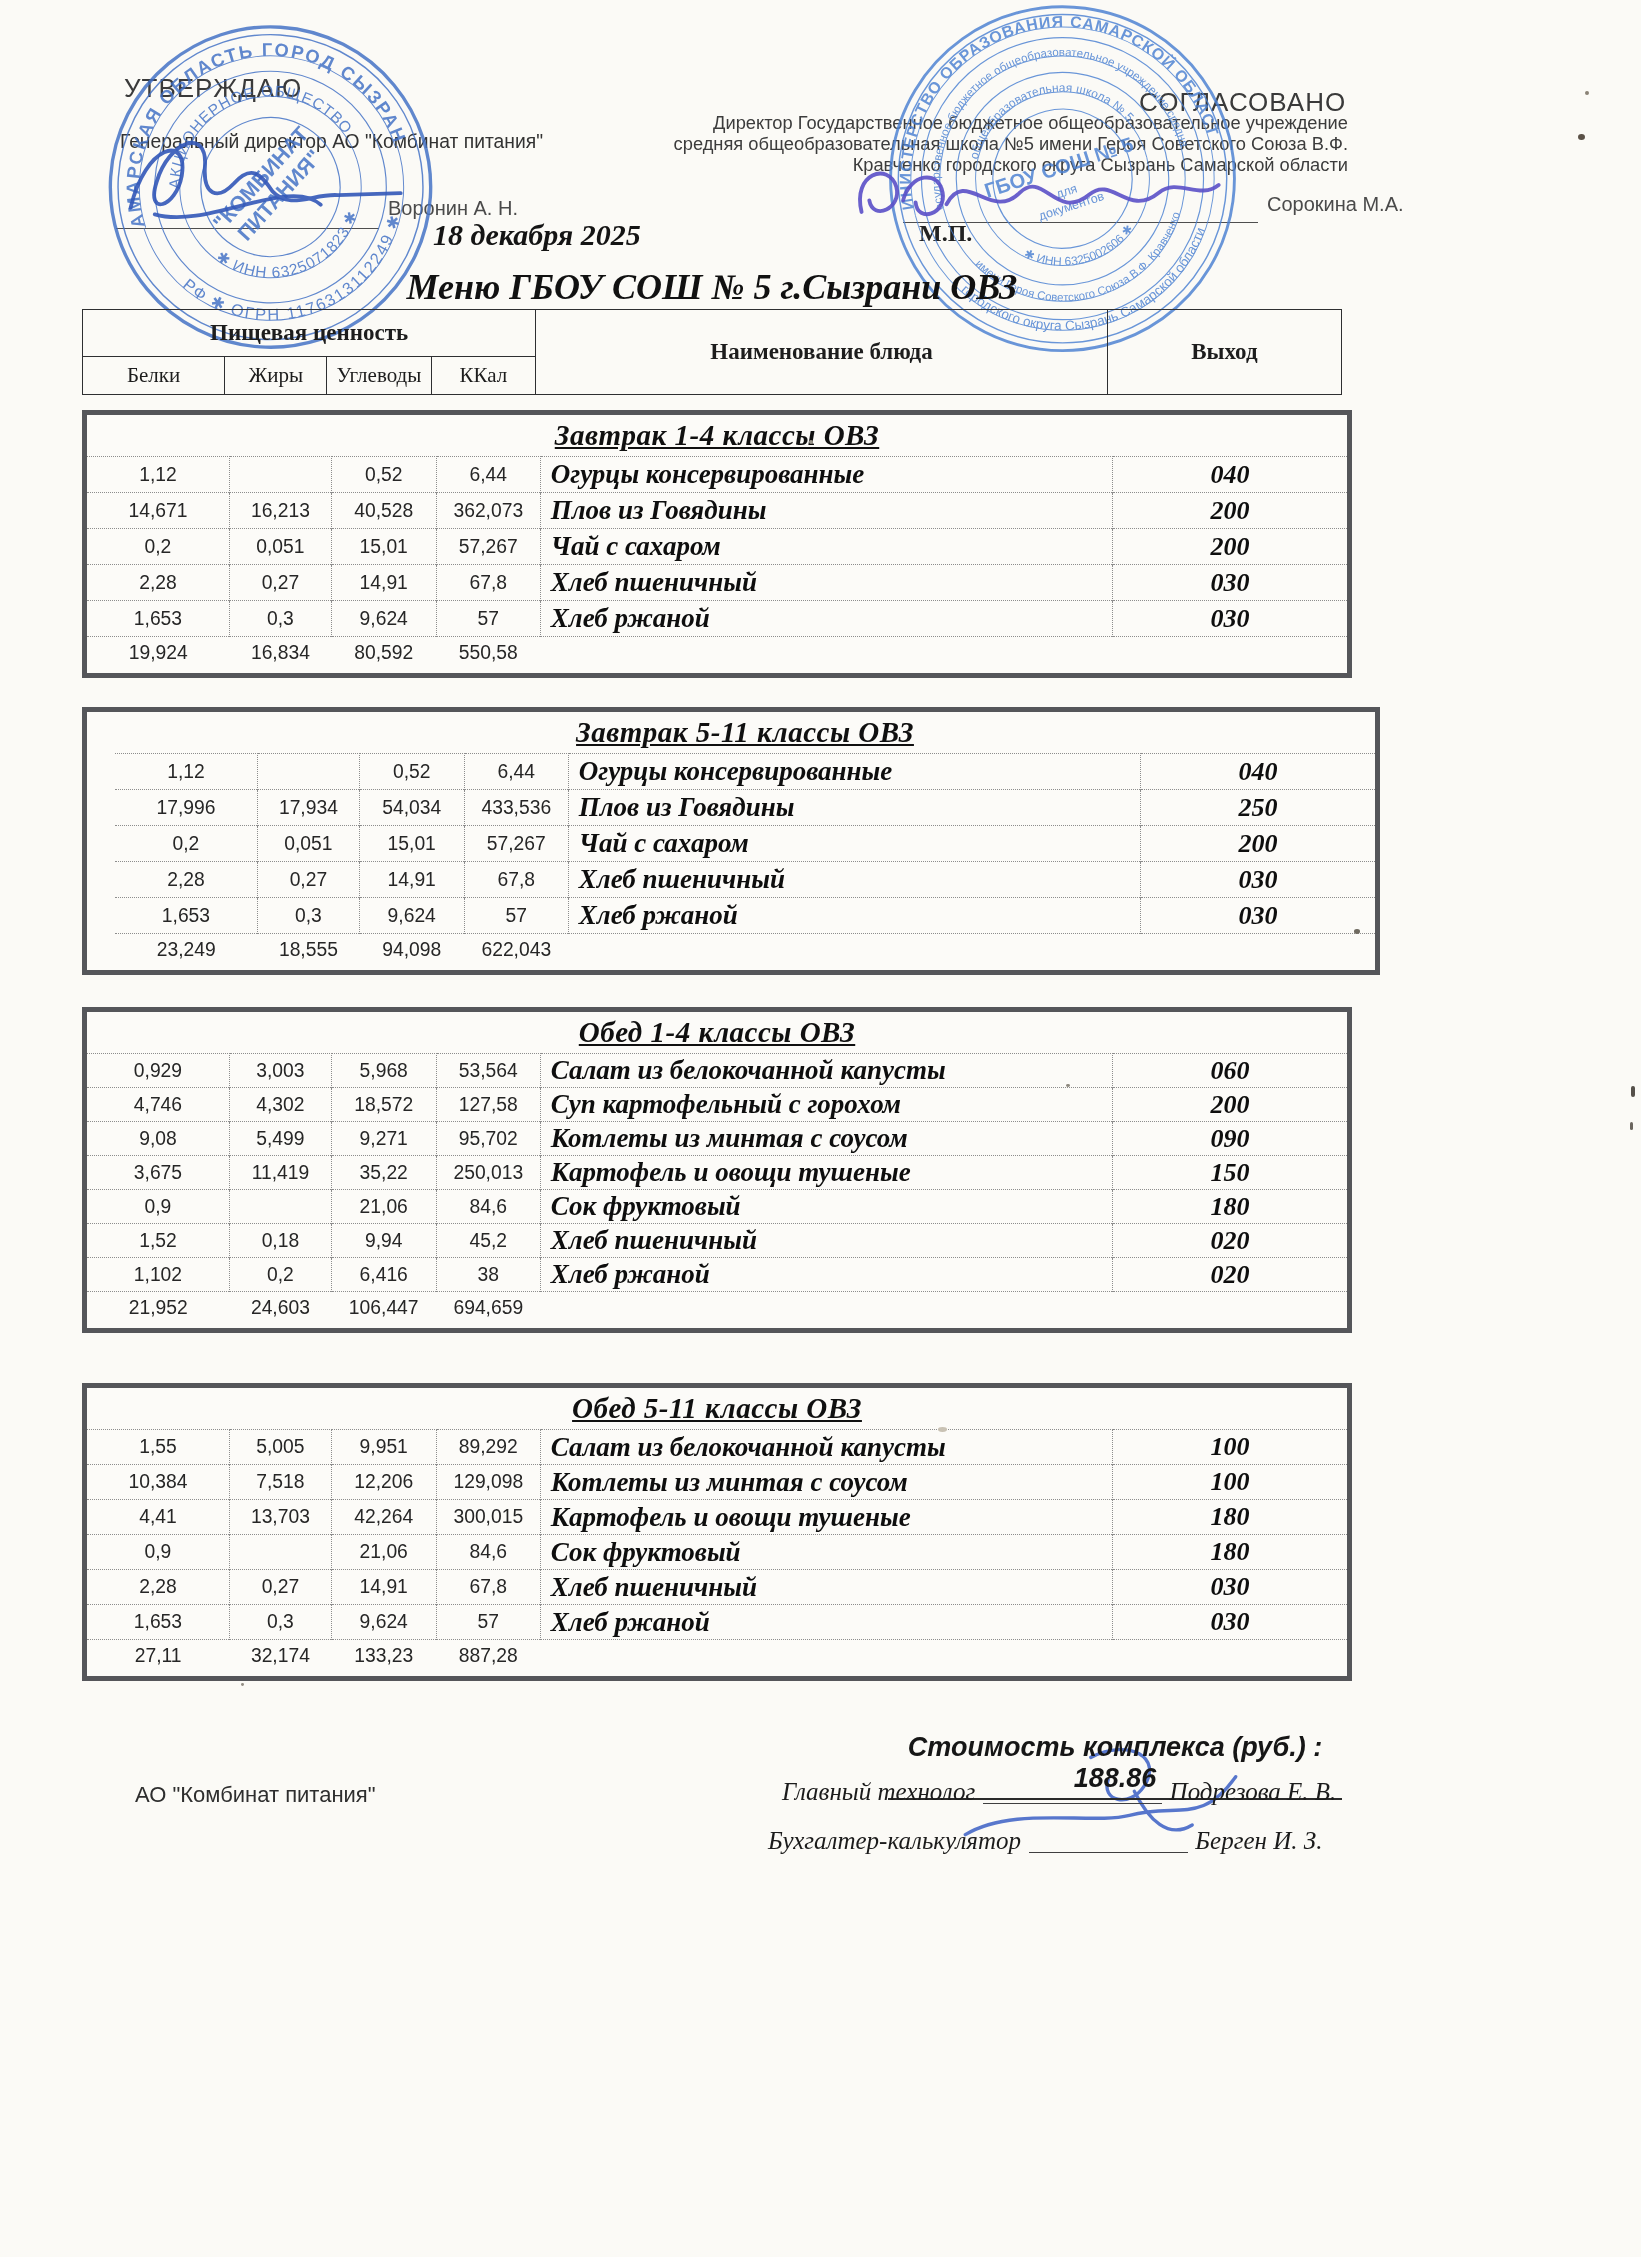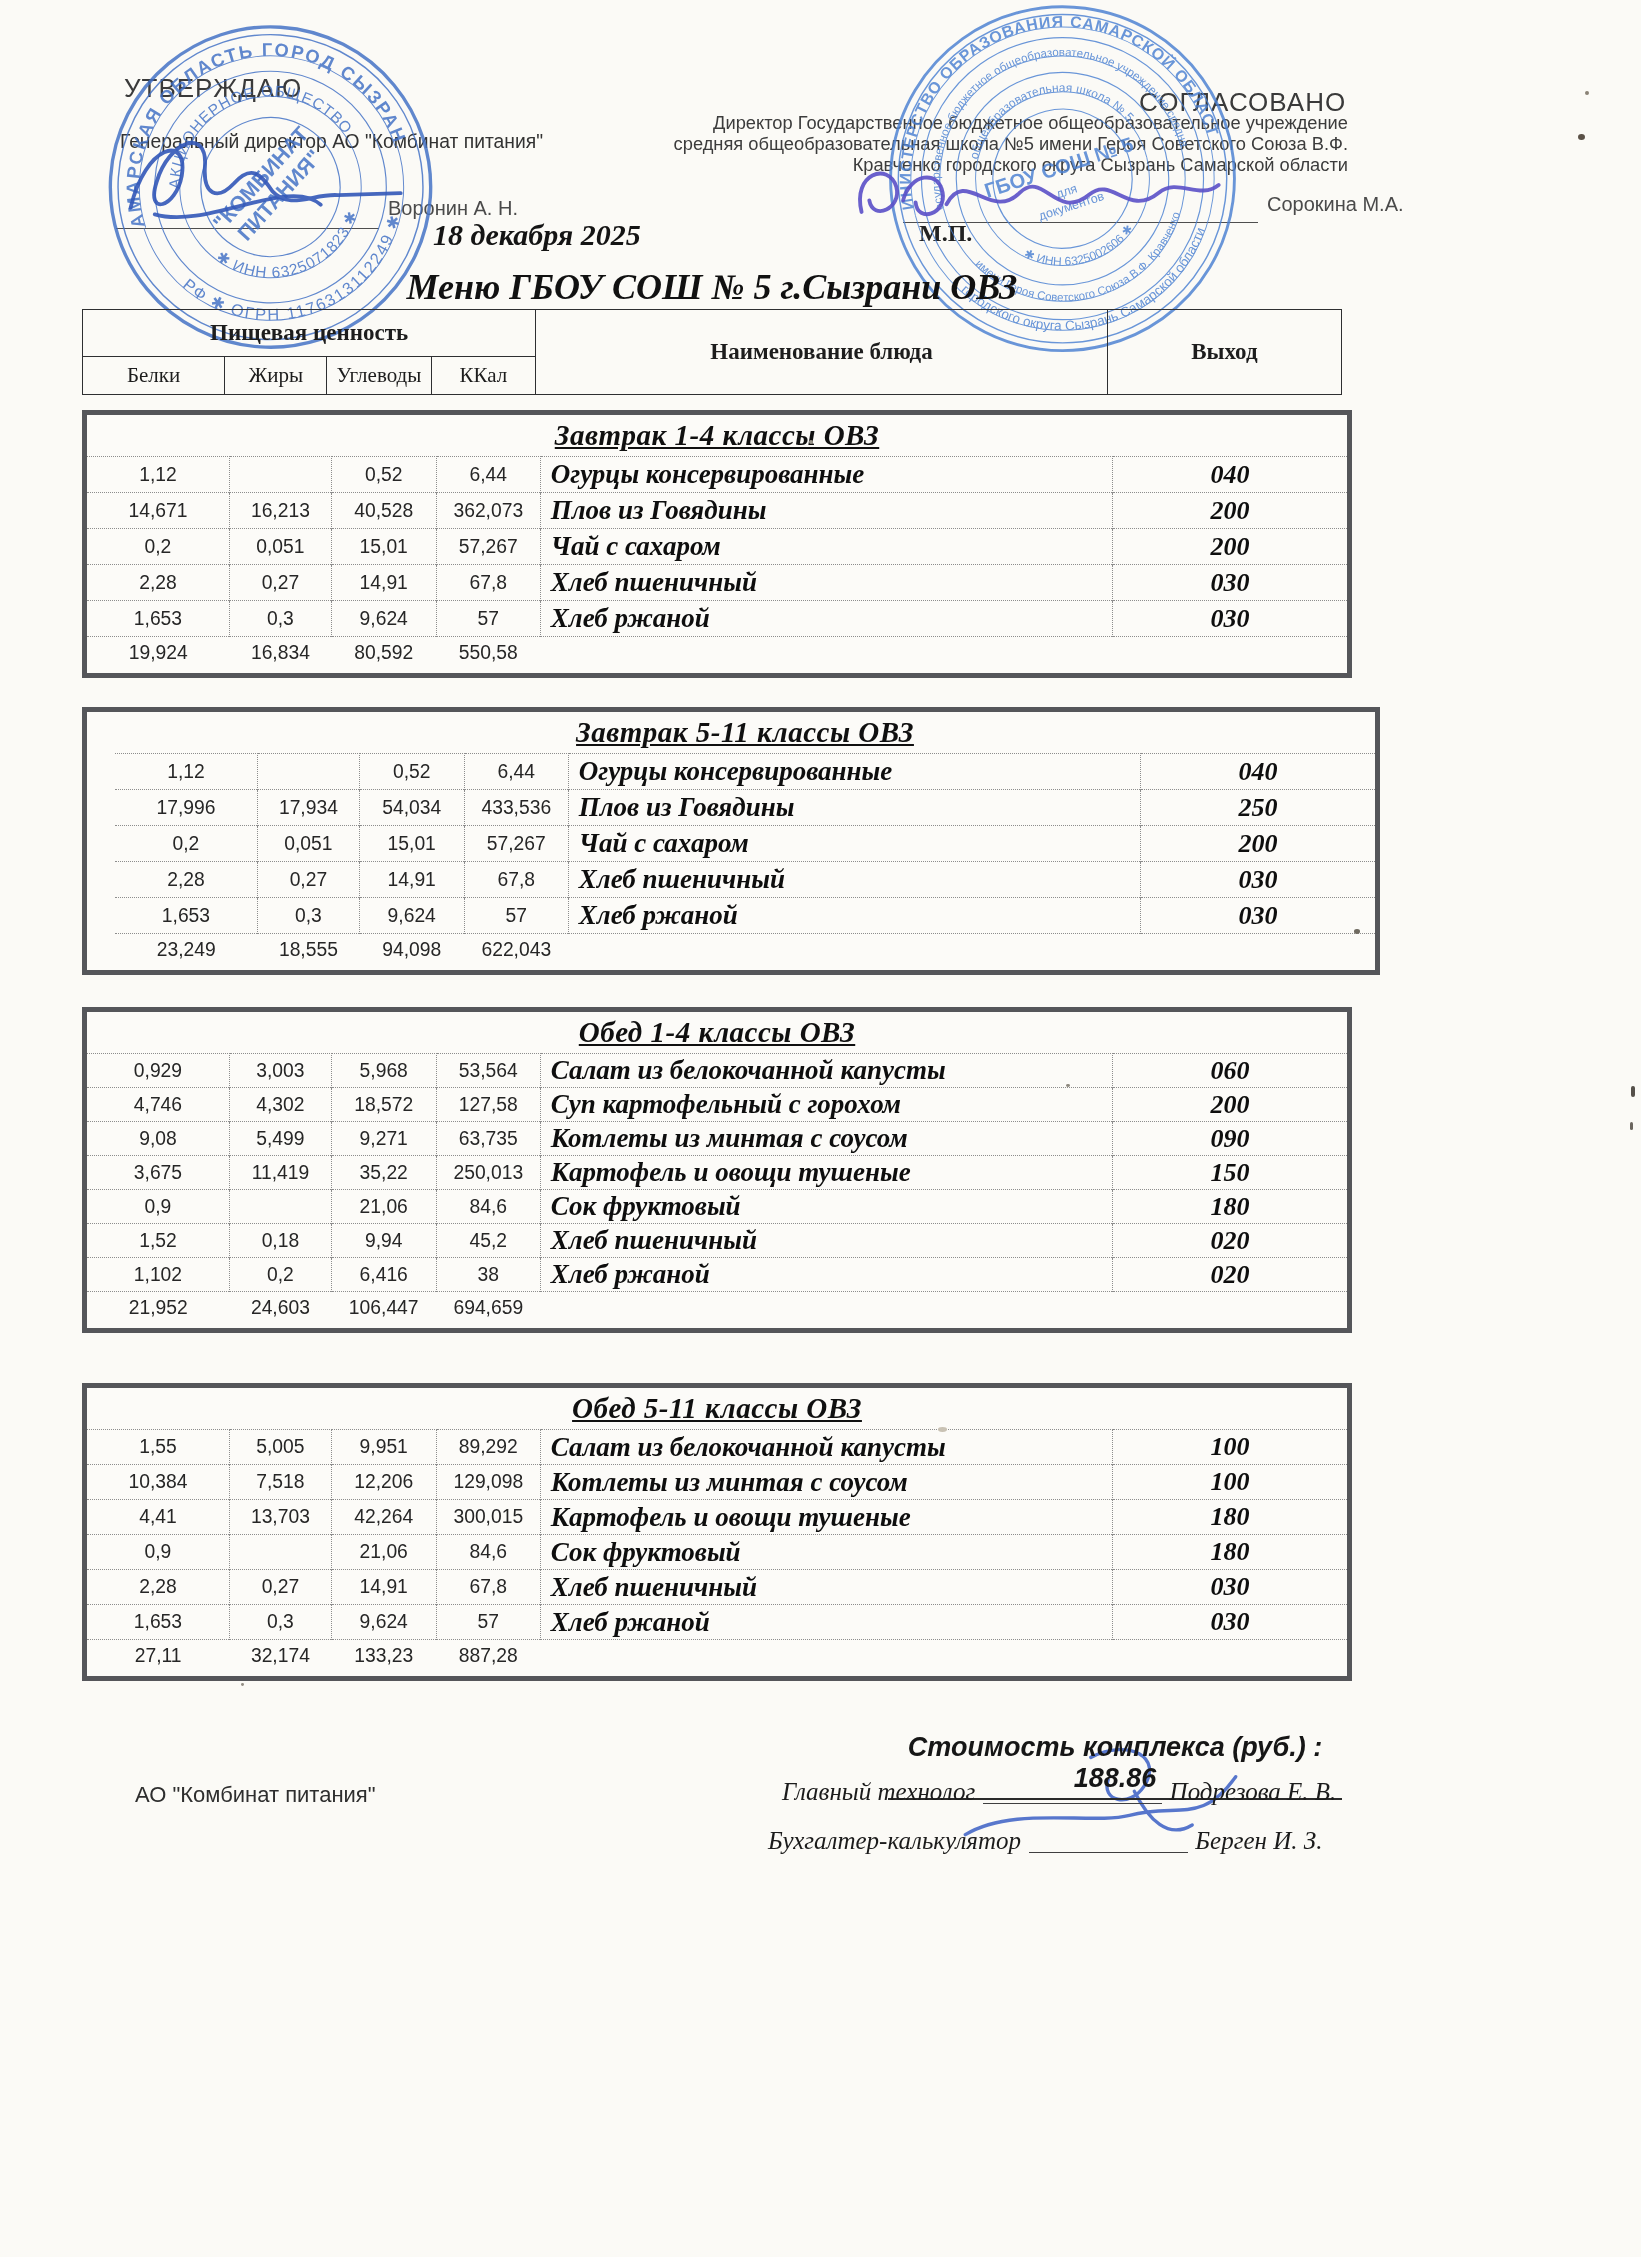--- a/index.html
+++ b/index.html
@@ -355,21 +355,21 @@
       <td class="num">4,302</td>
       <td class="num">18,572</td>
       <td class="num">127,58</td>
       <td class="dish">Суп картофельный с горохом</td>
       <td class="out">200</td>
     </tr>
           <tr class="data-row">
       <td class="num">9,08</td>
       <td class="num">5,499</td>
       <td class="num">9,271</td>
-      <td class="num">63,735</td>
+      <td class="num">95,702</td>
       <td class="dish">Котлеты из минтая с соусом</td>
       <td class="out">090</td>
     </tr>
           <tr class="data-row">
       <td class="num">3,675</td>
       <td class="num">11,419</td>
       <td class="num">35,22</td>
       <td class="num">250,013</td>
       <td class="dish">Картофель и овощи тушеные</td>
       <td class="out">150</td>

